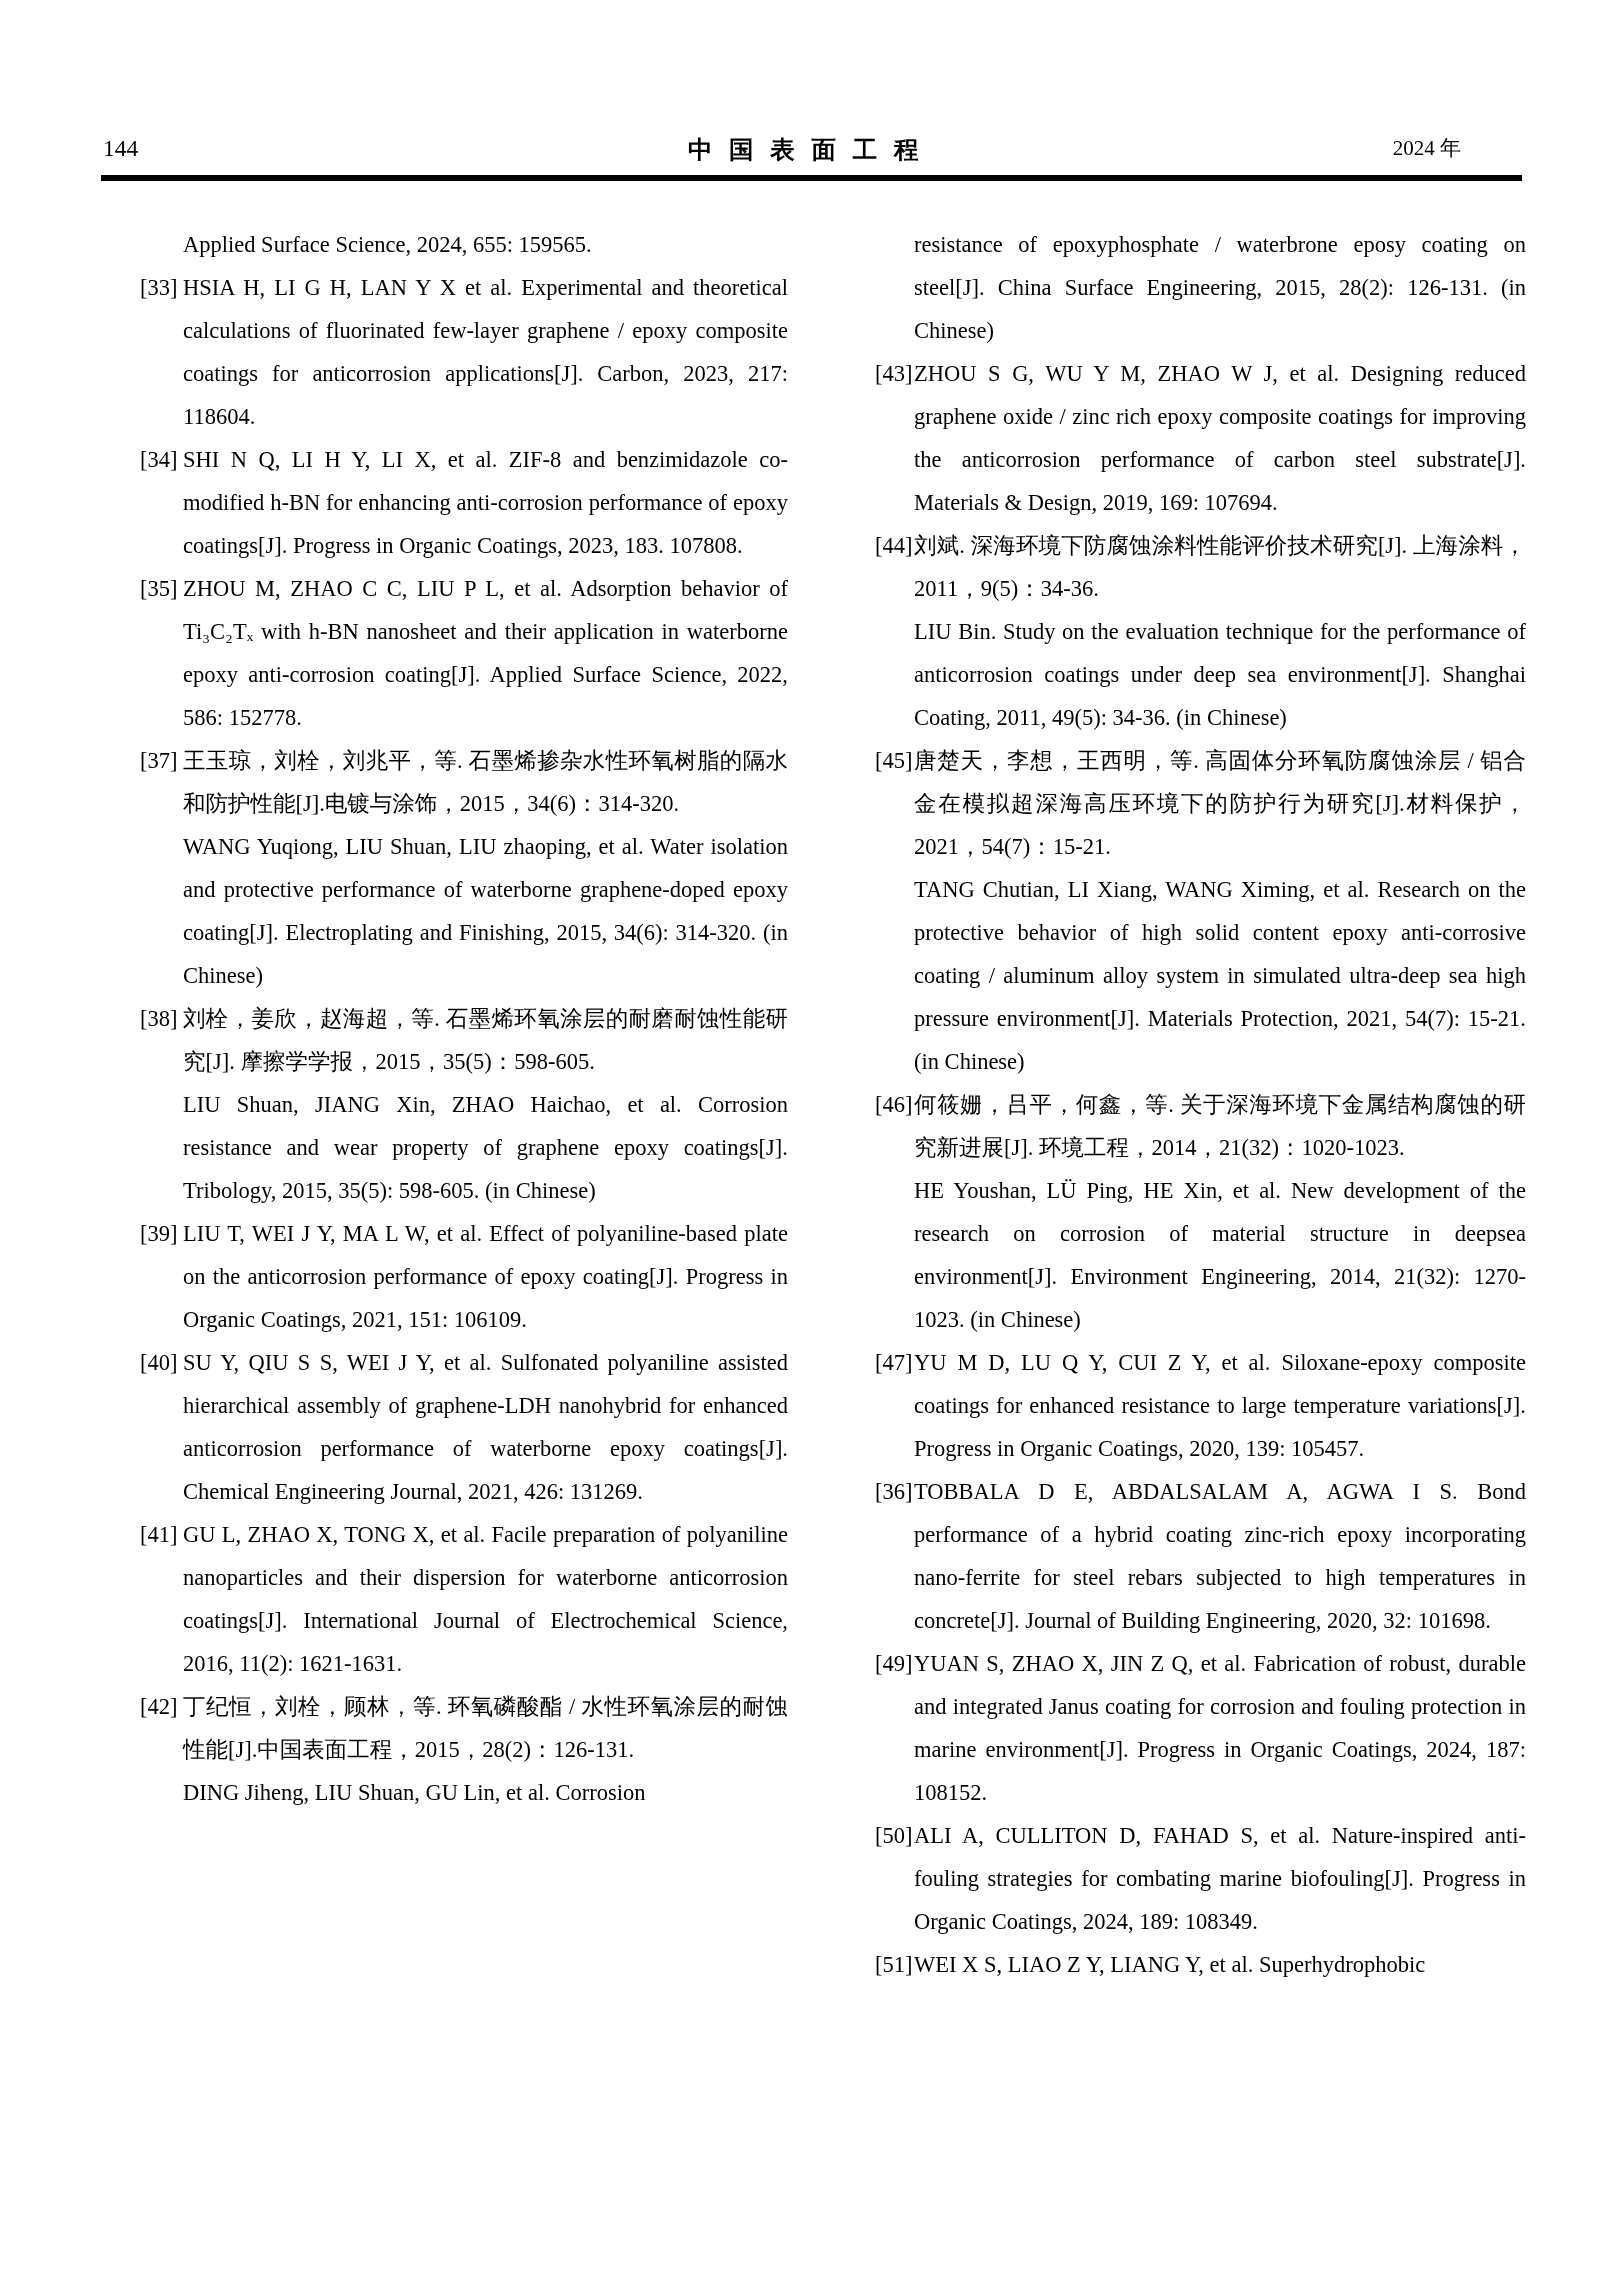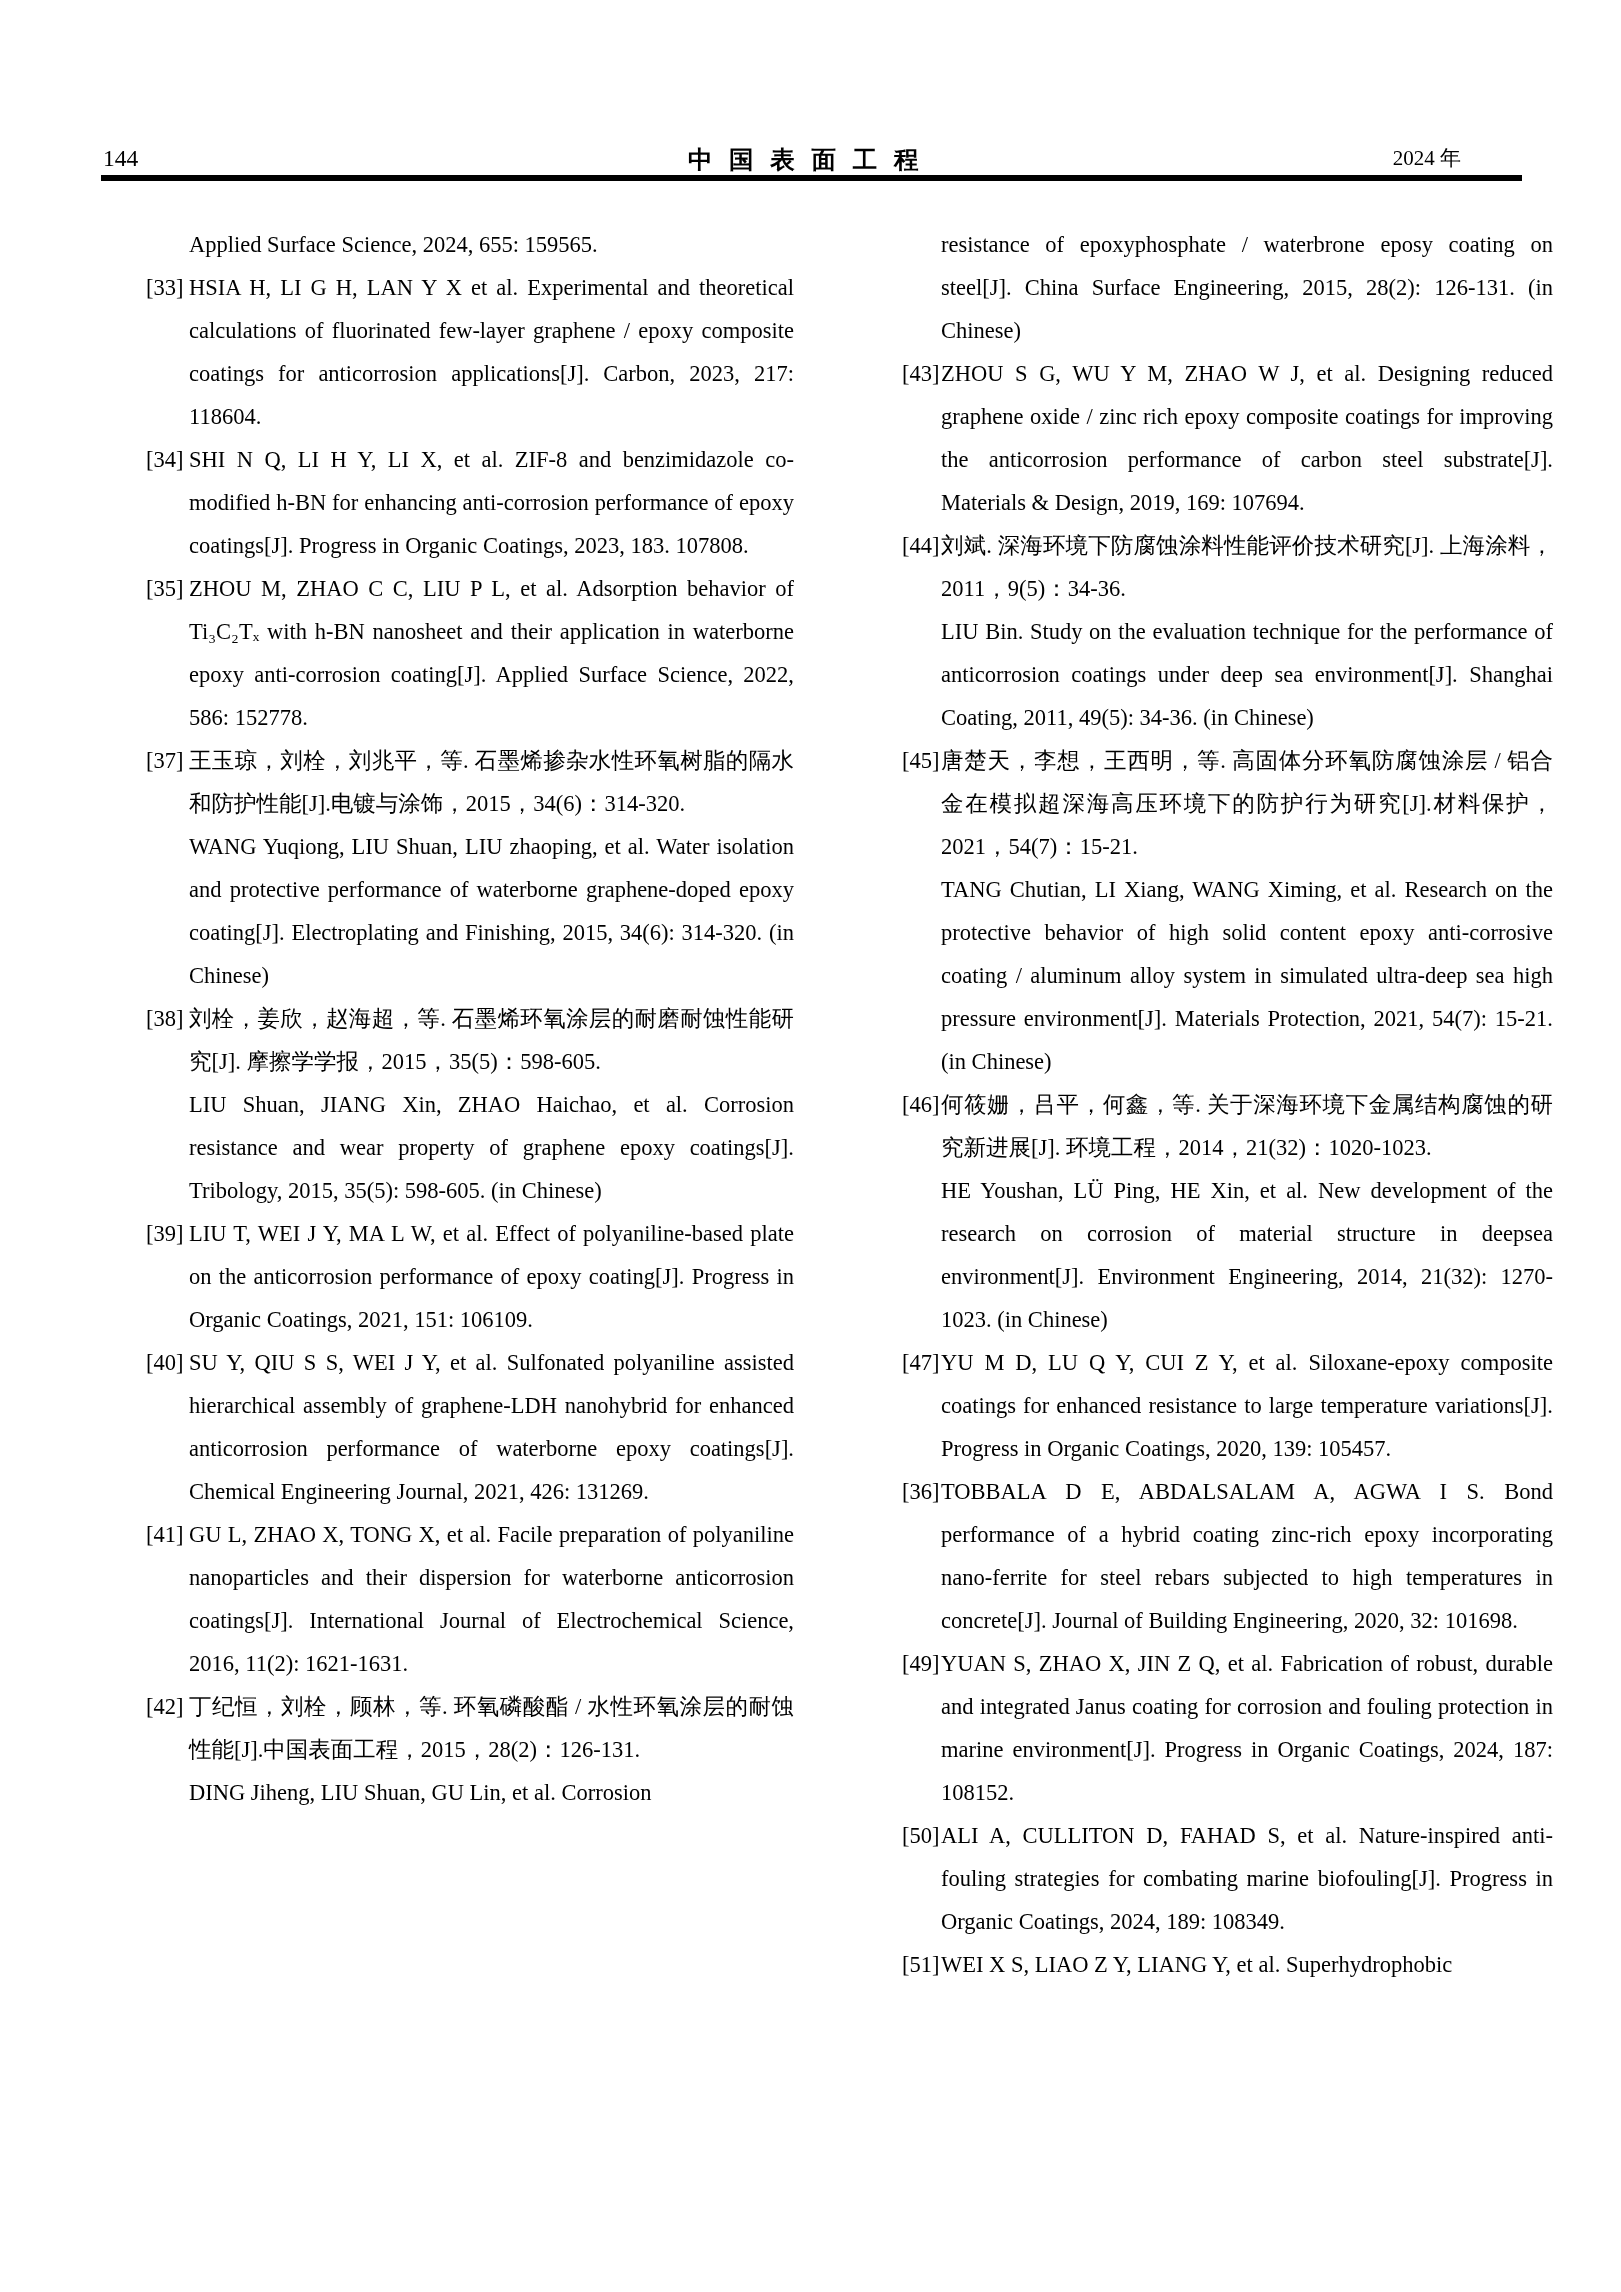--- a/index.html
+++ b/index.html
@@ -2,29 +2,29 @@
 <html><head>
 <meta charset="utf-8">
 <style>
   html,body{margin:0;padding:0;background:#ffffff;}
   body{
     width:1621px;height:2293px;position:relative;overflow:hidden;
     font-family:"Liberation Serif","DejaVu Serif",serif;
     color:#000;
     -webkit-font-smoothing:antialiased;
   }
-  .header{position:absolute;top:143px;left:101px;width:1421px;height:39px;}
+  .header{position:absolute;top:133px;left:101px;width:1421px;height:39px;}
   .page-number{position:absolute;left:2px;top:2px;font-size:23.5px;}
   .journal-title{
     position:absolute;left:50%;transform:translateX(-50%);top:0;
     font-size:24.5px;font-weight:bold;letter-spacing:16.7px;white-space:nowrap;text-align:center;
   }
   .year{position:absolute;right:61px;top:1px;font-size:21px;white-space:nowrap;}
   .rule{position:absolute;top:175px;left:101px;width:1421px;height:5.9px;background:#000;}
-  .body-cols{position:absolute;top:223px;left:146px;display:flex;gap:76px;}
+  .body-cols{position:absolute;top:223px;left:140px;display:flex;gap:55px;}
   .col{display:block;}
   .col-left{width:648px;}
   .col-right{width:683px;}
   .ref{position:relative;font-size:22.5px;line-height:43px;}
   .col-left .ref{padding-left:43px;}
   .col-right .ref{padding-left:39px;margin-left:32px;}
   .ref-label{position:absolute;left:0;top:0;}
   .ref p{margin:0;text-align:justify;text-justify:inter-word;}
 </style>
 </head>

